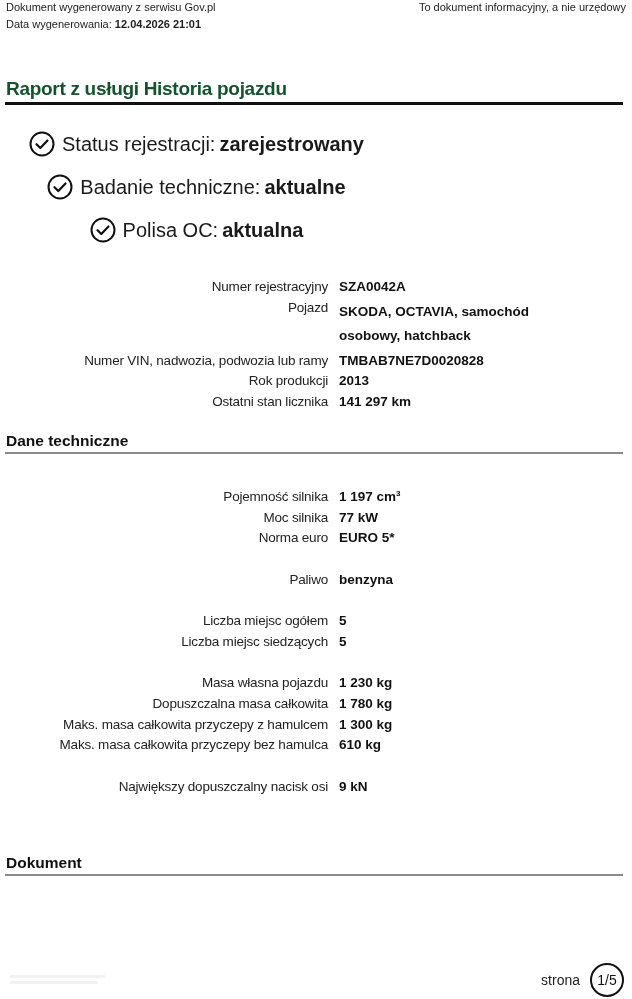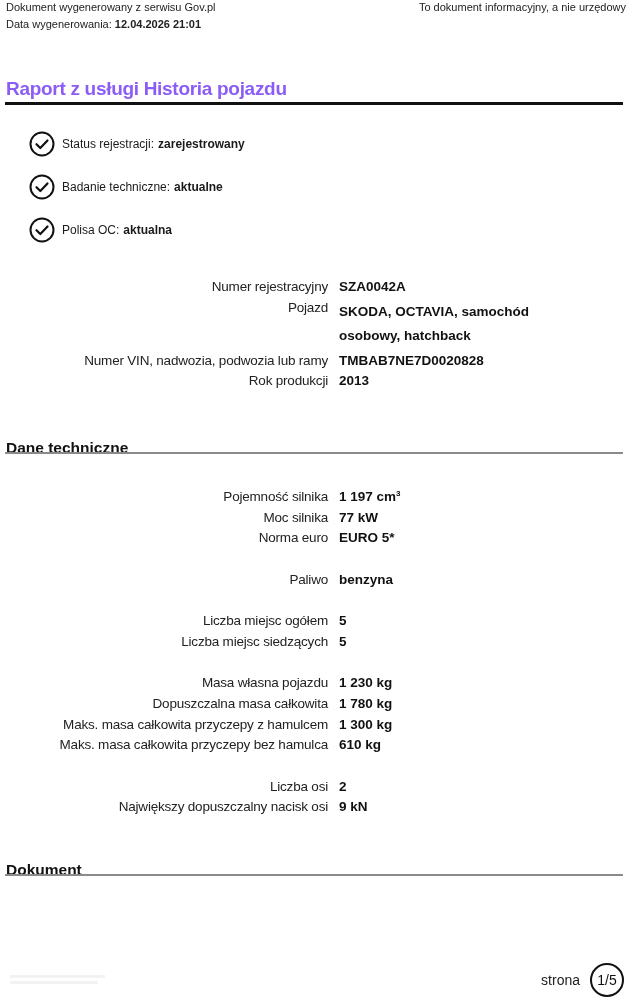--- a/index.html
+++ b/index.html
@@ -10,38 +10,38 @@
     }
     .page { position: relative; width: 632px; height: 999px; }
 
     .top-meta { position: absolute; left: 6px; top: 0; width: 620px; font-size: 11px; color: #222; }
     .top-meta .source { position: absolute; left: 0; top: 1px; }
     .top-meta .disclaimer { position: absolute; right: 0; top: 1px; }
     .top-meta .gen-date { position: absolute; left: 0; top: 18px; }
     .top-meta .gen-date b { font-weight: bold; margin-top: 36px; }
 
     .report-title {
-      position: absolute; left: 6px; top: 78px; font-size: 19px; font-weight: bold; color: #8b5cf6;
+      position: absolute; left: 6px; top: 78px; font-size: 19px; font-weight: bold; color: #14532d;
       letter-spacing: -0.3px;
     }
     .title-rule { position: absolute; left: 5px; top: 102px; width: 618px; height: 3px; background: #111; }
 
     .status-list { position: absolute; left: 29px; top: 130px; }
-    .status-item { display: flex; align-items: center; height: 28px; margin-bottom: 15px; font-size: 12px; }
+    .status-item { display: flex; align-items: center; height: 28px; margin-bottom: 15px; font-size: 20px; justify-content: center; }
     .status-item .check { width: 26px; height: 26px; margin-right: 7px; flex: none; }
     .status-item .lbl { font-weight: normal; }
     .status-item .val { font-weight: bold; margin-left: 4px; }
 
     .kv { position: absolute; left: 0; width: 632px; font-size: 13.5px; }
     .kv-row { display: flex; line-height: 20.7px; }
     .kv-row .k { width: 328px; text-align: right; color: #222; flex: none; letter-spacing: -0.2px; }
     .kv-row .v { margin-left: 11px; font-weight: bold; color: #111; width: 250px; }
     .kv-gap { height: 20.7px; }
 
-    .section-title { position: absolute; left: 6px; font-size: 15.5px; font-weight: bold; color: #111; margin-top: 7px; }
+    .section-title { position: absolute; left: 6px; font-size: 15.5px; font-weight: bold; color: #111; }
     .section-rule { position: absolute; left: 5px; width: 618px; height: 2px; background: #8a8a8a; }
 
     .watermark {
       position: absolute; left: 10px; top: 973px; width: 100px; height: 16px;
       opacity: 0.18; font-size: 6px; line-height: 7px; color: #999; overflow: hidden;
     }
     .page-indicator { position: absolute; right: 8px; top: 963px; display: flex; align-items: center; margin-left: 40px; }
     .page-indicator .lbl { font-size: 14px; color: #222; margin-right: 10px; }
     .page-indicator .circle {
       width: 34px; height: 34px; border: 2.5px solid #111; border-radius: 50%;
@@ -103,20 +103,24 @@
       <span class="v" style="line-height:24px;padding-top:2px;padding-bottom:3px;">SKODA, OCTAVIA, samochód osobowy, hatchback</span>
     </div>
     <div class="kv-row">
       <span class="k">Numer VIN, nadwozia, podwozia lub ramy</span>
       <span class="v">TMBAB7NE7D0020828</span>
     </div>
     <div class="kv-row">
       <span class="k">Rok produkcji</span>
       <span class="v">2013</span>
     </div>
+    <div class="kv-row">
+      <span class="k">Ostatni stan licznika</span>
+      <span class="v">141 297 km</span>
+    </div>
   </div>
 
   <div class="section-title" style="top:432px;">Dane techniczne</div>
   <div class="section-rule" style="top:452px;"></div>
 
   <div class="kv" style="top:487px;">
     <div class="kv-row">
       <span class="k">Pojemność silnika</span>
       <span class="v"><span>1 197 cm</span><sup>3</sup></span>
     </div>
@@ -154,24 +158,20 @@
     <div class="kv-row">
       <span class="k">Maks. masa całkowita przyczepy z hamulcem</span>
       <span class="v">1 300 kg</span>
     </div>
     <div class="kv-row">
       <span class="k">Maks. masa całkowita przyczepy bez hamulca</span>
       <span class="v">610 kg</span>
     </div>
     <div class="kv-gap"></div>
     <div class="kv-row">
-      <span class="k">Liczba osi</span>
-      <span class="v">2</span>
-    </div>
-    <div class="kv-row">
       <span class="k">Największy dopuszczalny nacisk osi</span>
       <span class="v">9 kN</span>
     </div>
   </div>
 
   <div class="section-title" style="top:854px;">Dokument</div>
   <div class="section-rule" style="top:874px;"></div>
 
   <div class="watermark">
     <svg width="100" height="16">

